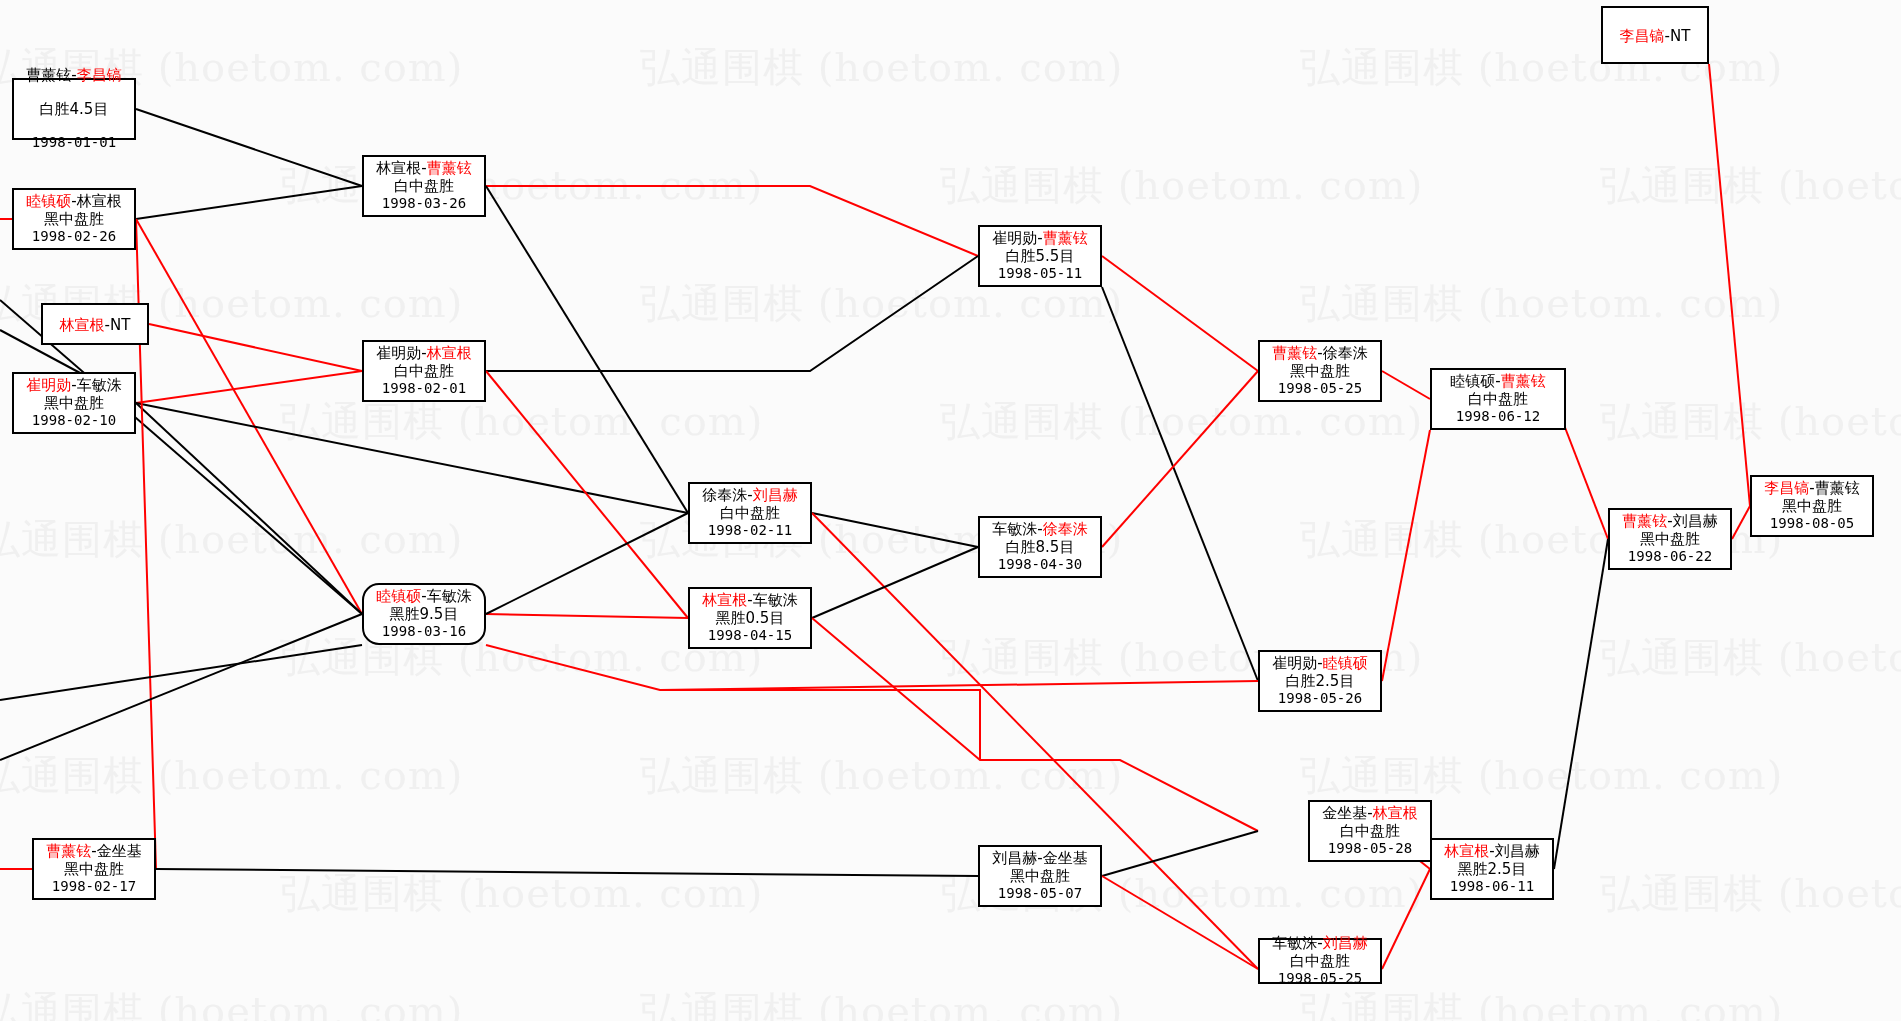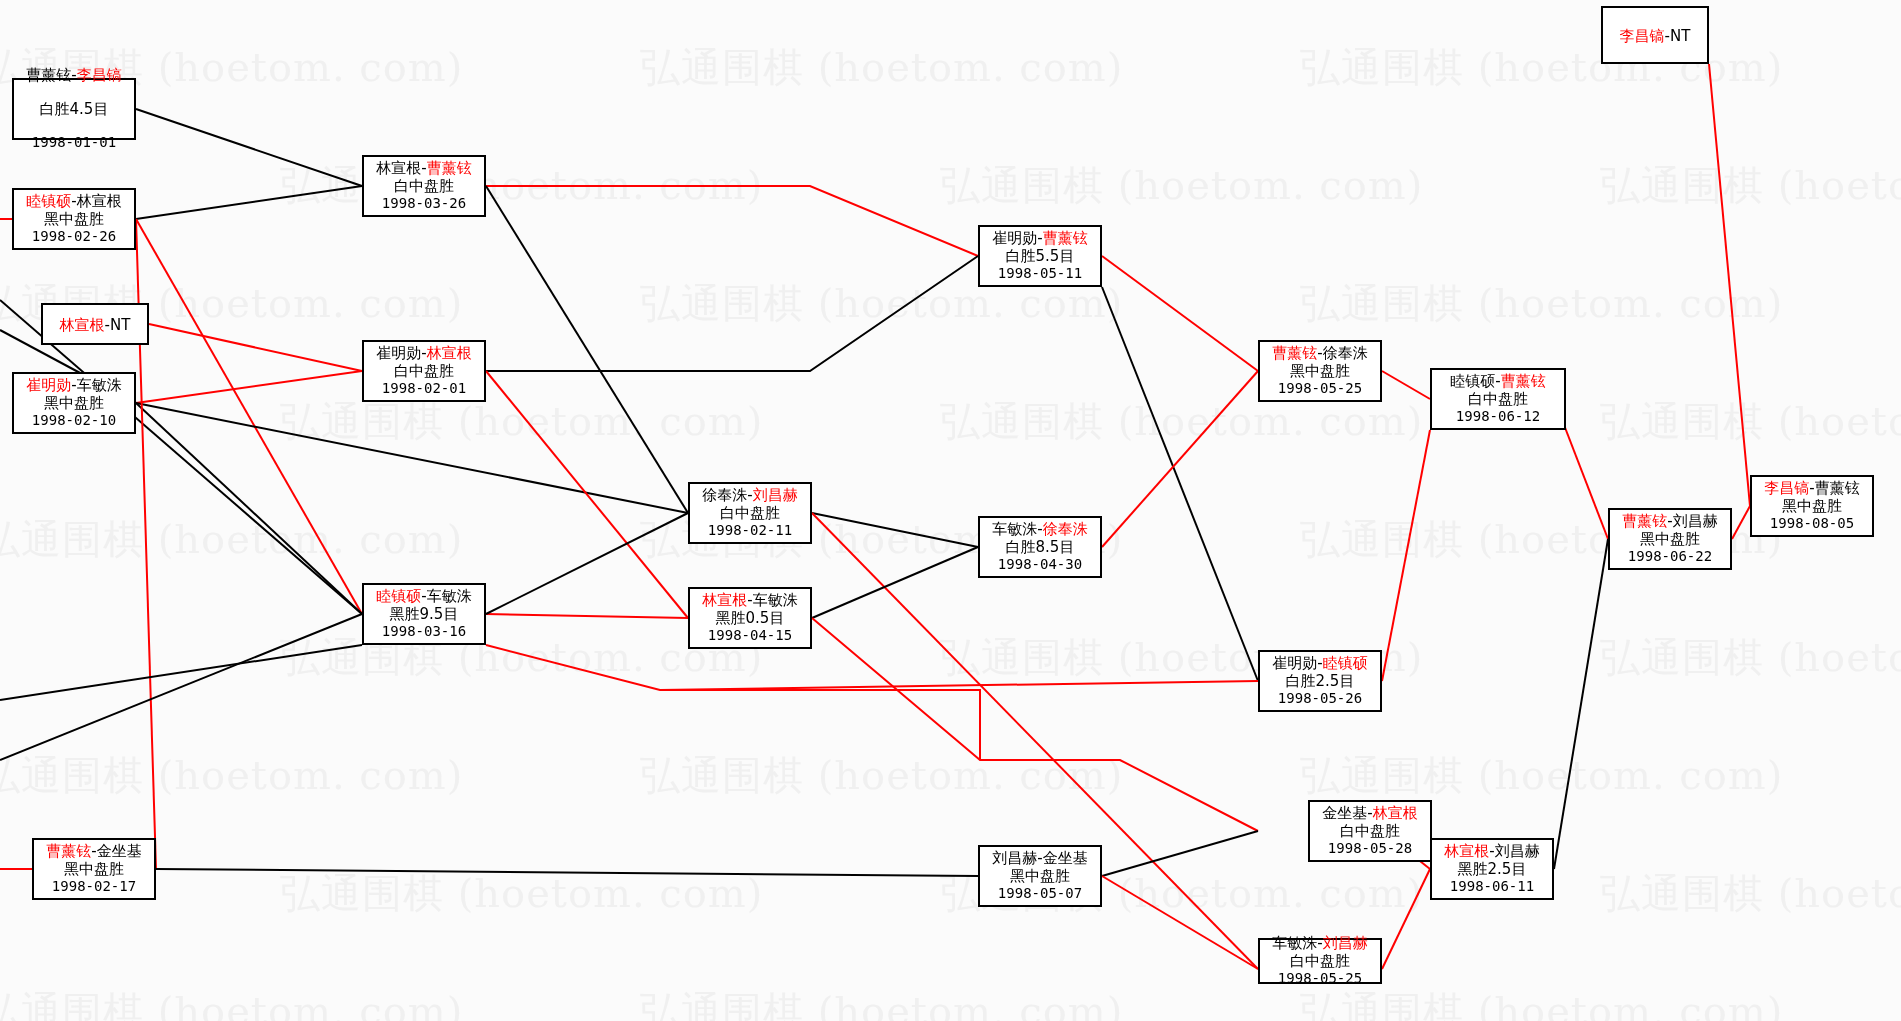--- a/index.html
+++ b/index.html
@@ -166,21 +166,21 @@
       <div class="node" style="left: 362px; top: 155px; width: 124px; height: 62px;">
         <div class="ln players"><span class="blk">林宣根</span><span class="dash">-</span><span class="red">曹薰铉</span></div>
         <div class="ln result">白中盘胜</div>
         <div class="ln date">1998-03-26</div>
       </div>
       <div class="node" style="left: 362px; top: 340px; width: 124px; height: 62px;">
         <div class="ln players"><span class="blk">崔明勋</span><span class="dash">-</span><span class="red">林宣根</span></div>
         <div class="ln result">白中盘胜</div>
         <div class="ln date">1998-02-01</div>
       </div>
-      <div class="node" style="left: 362px; top: 583px; width: 124px; height: 62px;">
+      <div class="node" style="left: 362px; top: 583px; width: 124px; height: 62px; border-radius: 17px;">
         <div class="ln players"><span class="red">睦镇硕</span><span class="dash">-</span><span class="blk">车敏洙</span></div>
         <div class="ln result">黑胜9.5目</div>
         <div class="ln date">1998-03-16</div>
       </div>
       <div class="node" style="left: 688px; top: 482px; width: 124px; height: 62px;">
         <div class="ln players"><span class="blk">徐奉洙</span><span class="dash">-</span><span class="red">刘昌赫</span></div>
         <div class="ln result">白中盘胜</div>
         <div class="ln date">1998-02-11</div>
       </div>
       <div class="node" style="left: 688px; top: 587px; width: 124px; height: 62px; text-align: center;">

